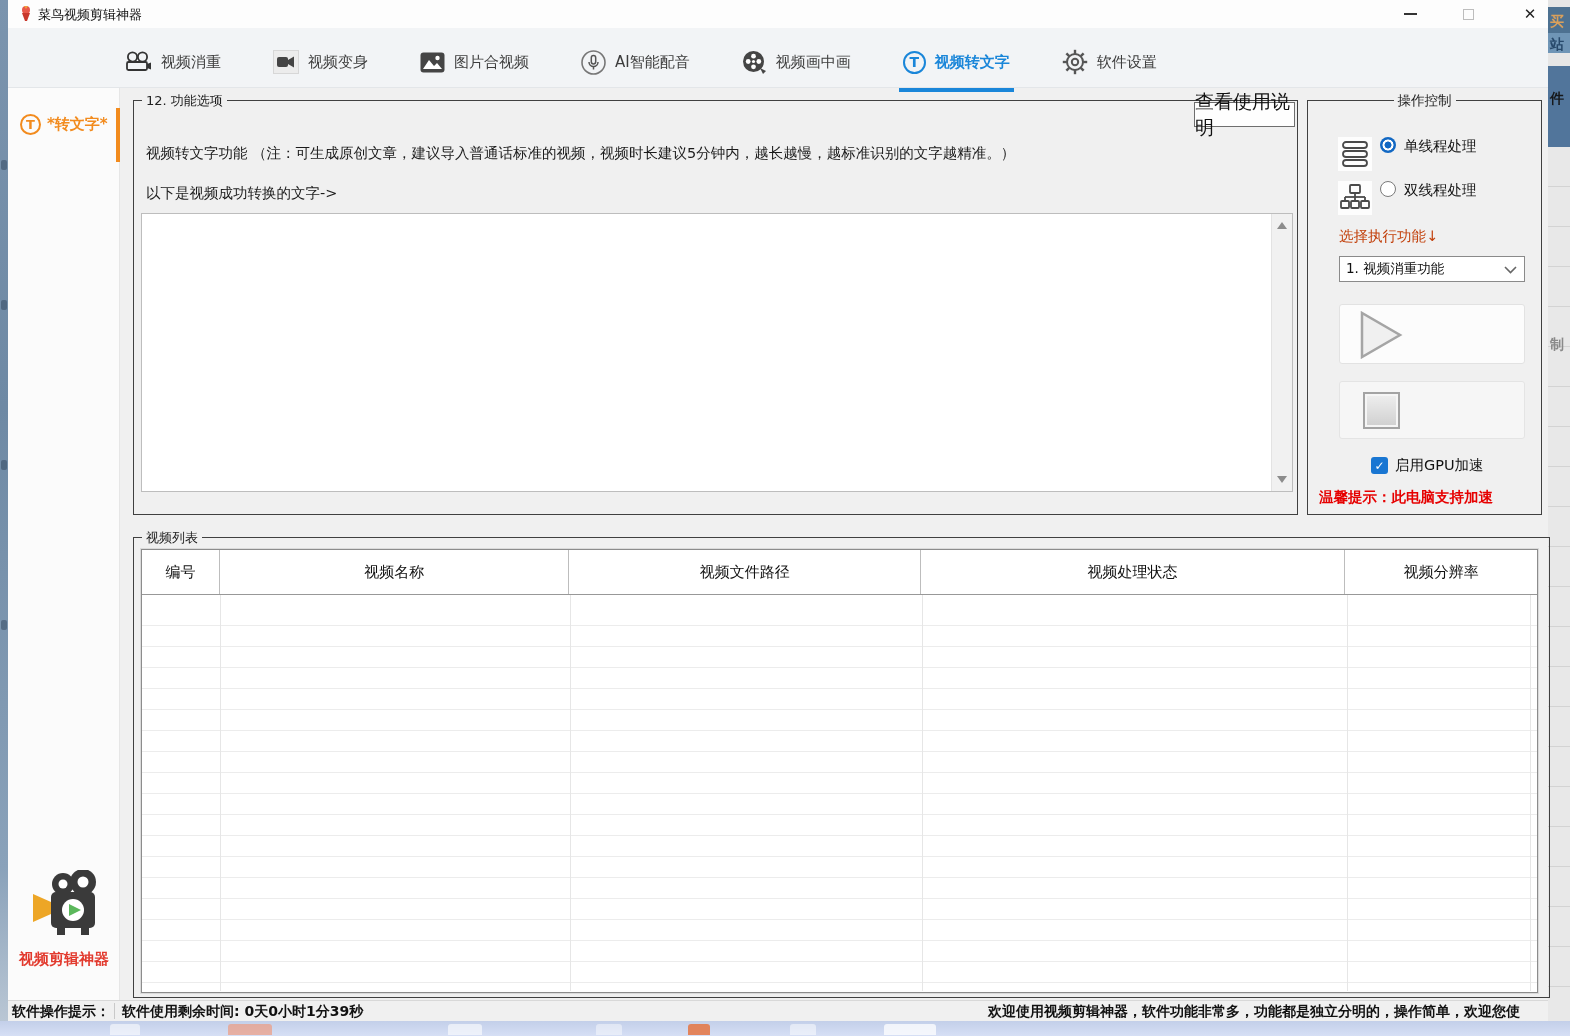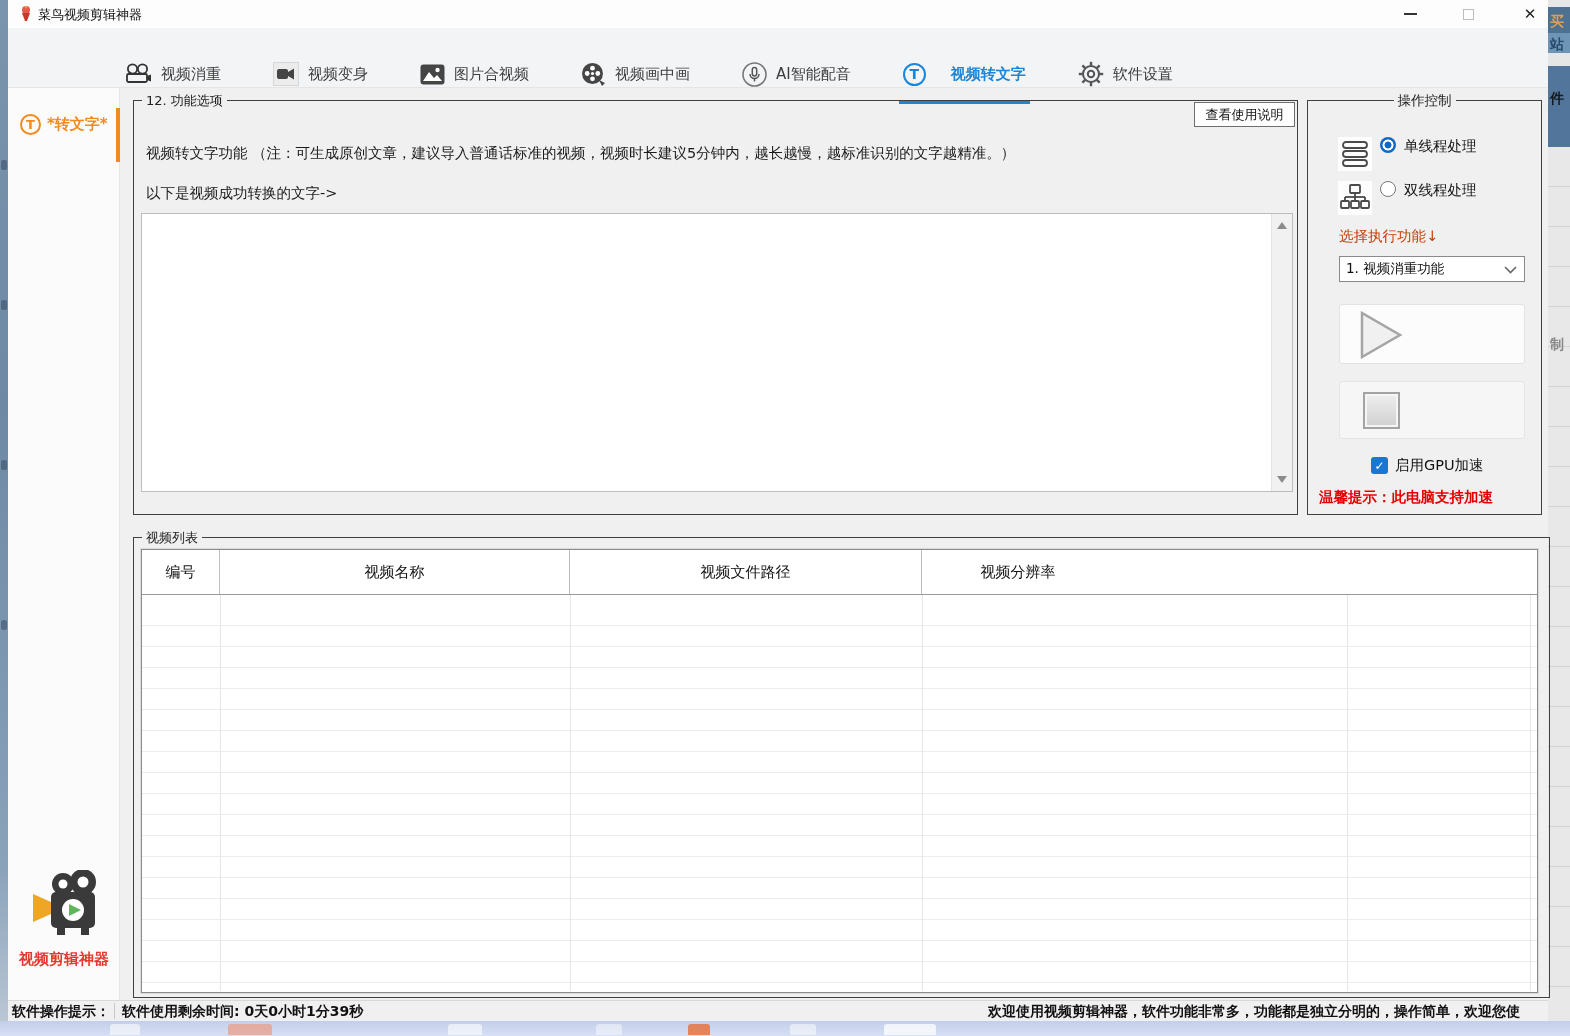--- a/index.html
+++ b/index.html
@@ -25,24 +25,24 @@
   .app-title { position:absolute; left:30px; top:6px; font-size:13px; color:#111; }
   .app-icon { position:absolute; left:10px; top:5px; width:16px; height:17px; }
   .win-btn { position:absolute; top:0; width:44px; height:28px; display:flex; align-items:center; justify-content:center; }
   .btn-min { left:1380px; } .btn-max { left:1438px; } .btn-close { left:1500px; }
   .glyph-min { width:13px; height:2px; background:#333; }
   .glyph-max { width:11px; height:11px; border:1.5px solid #bdbdbd; }
   .glyph-close { font-size:15px; color:#222; line-height:1; }
 
   
   .tabbar { position:absolute; left:0; top:28px; width:1540px; height:60px; background:#f2f4f6; border-bottom:1px solid #e3e6e9; }
-  .tabs { position:absolute; left:117px; top:16px; height:60px; display:flex; gap:52px; align-items:flex-end; }
+  .tabs { position:absolute; left:117px; top:4px; height:60px; display:flex; gap:52px; align-items:flex-end; }
   .tab { position:relative; height:60px; display:flex; align-items:center; gap:9px; cursor:pointer; }
   .tab-label { font-size:15px; color:#3d3d3d; white-space:nowrap; }
-  .tab.active .tab-label { color:#1a86d9; font-weight:700;margin-left:16px; }
+  .tab.active .tab-label { color:#1a86d9; font-weight:700; }
   .tab.active .underline { position:absolute; left:-4px; right:-4px; bottom:0; height:4px; background:#1a86d9; }
   .tab svg { display:block; }
   .t-circle { width:23px; height:23px; border:2px solid #1a86d9; border-radius:50%;
     color:#1a86d9; font-size:14px; font-weight:700; display:flex; align-items:center; justify-content:center; }
 
   
   .sidebar { position:absolute; left:0; top:88px; width:112px; height:912px; background:#fbfbfb; border-right:1px solid #e6e6e6; }
   .side-item { position:absolute; left:0; top:12px; width:112px; height:48px; display:flex; align-items:center; gap:6px; padding-left:12px; cursor:pointer; }
   .side-t { width:21px; height:21px; border:2px solid #f28b1e; border-radius:50%; color:#f28b1e;
     font-size:13px; font-weight:700; display:flex; align-items:center; justify-content:center; flex:0 0 auto; }
@@ -51,21 +51,21 @@
   .side-logo { position:absolute; left:0; top:782px; width:112px; text-align:center; }
   .side-logo-text { margin-top:4px; color:#e23a2e; font-size:15px; font-weight:700; }
 
   
   .groupbox { position:absolute; border:1px solid #404040; }
   .group-label { position:absolute; top:-9px; background:#f0f0f0; padding:0 4px; font-size:13px; color:#222; white-space:nowrap; }
 
   
   .gb-func { left:125px; top:100px; width:1165px; height:415px; }
   .help-btn { position:absolute; right:2px; top:1px; width:101px; height:25px; background:#fefefe;
-    border:1px solid #6e6e6e; font-size:13px; color:#111; display:flex; align-items:center; justify-content:center; cursor:pointer; }
+    border:1px solid #6e6e6e; font-size:19px; color:#111; display:flex; align-items:center; justify-content:center; cursor:pointer; }
   .func-desc { position:absolute; left:12px; top:43px; font-size:14.5px; color:#1b1b1b; white-space:nowrap; }
   .func-hint { position:absolute; left:12px; top:83px; font-size:14.5px; color:#1b1b1b; }
   .textarea { position:absolute; left:7px; top:112px; width:1152px; height:279px; background:#fff; border:1px solid #bdbdbd; }
   .scrollbar { position:absolute; right:0; top:0; width:21px; height:100%; background:#f1f1f1; border-left:1px solid #e3e3e3; }
   .arr-up, .arr-dn { position:absolute; left:5px; width:0; height:0; border-left:5.5px solid transparent; border-right:5.5px solid transparent; }
   .arr-up { top:8px; border-bottom:7px solid #8c8c8c; }
   .arr-dn { bottom:8px; border-top:7px solid #8c8c8c; }
 
   
   .gb-ctrl { left:1299px; top:100px; width:235px; height:415px; }
@@ -178,38 +178,38 @@
         <div class="tab">
           <svg width="25" height="21" viewBox="0 0 25 21">
             <rect x="0.5" y="0.5" width="24" height="20" rx="3" fill="#454545"></rect>
             <circle cx="17.5" cy="6" r="2.2" fill="#fff"></circle>
             <path d="M3 17 L9 8 L14 14 L17 11 L22 17 Z" fill="#fff"></path>
           </svg>
           <span class="tab-label">图片合视频</span>
         </div>
         <div class="tab">
           <svg width="25" height="25" viewBox="0 0 25 25">
+            <circle cx="12.5" cy="12.5" r="11.5" fill="none" stroke="#777" stroke-width="1.6"></circle>
+            <rect x="10.3" y="5.5" width="4.4" height="8.5" rx="2.2" fill="none" stroke="#555" stroke-width="1.5"></rect>
+            <path d="M8 12 a4.5 4.5 0 0 0 9 0" fill="none" stroke="#555" stroke-width="1.5"></path>
+            <line x1="12.5" y1="16.5" x2="12.5" y2="19.5" stroke="#555" stroke-width="1.5"></line>
+          </svg>
+          <span class="tab-label">AI智能配音</span>
+        </div>
+        <div class="tab">
+          <svg width="25" height="25" viewBox="0 0 25 25">
             <circle cx="11.5" cy="11.5" r="10.5" fill="#454545"></circle>
             <circle cx="11.5" cy="6.2" r="2.4" fill="#fff"></circle>
             <circle cx="11.5" cy="16.8" r="2.4" fill="#fff"></circle>
             <circle cx="6.2" cy="11.5" r="2.4" fill="#fff"></circle>
             <circle cx="16.8" cy="11.5" r="2.4" fill="#fff"></circle>
             <circle cx="11.5" cy="11.5" r="1.6" fill="#fff"></circle>
             <path d="M18 18 L24 21 L21 24 Z" fill="#454545"></path>
           </svg>
           <span class="tab-label">视频画中画</span>
-        </div>
-        <div class="tab">
-          <svg width="25" height="25" viewBox="0 0 25 25">
-            <circle cx="12.5" cy="12.5" r="11.5" fill="none" stroke="#777" stroke-width="1.6"></circle>
-            <rect x="10.3" y="5.5" width="4.4" height="8.5" rx="2.2" fill="none" stroke="#555" stroke-width="1.5"></rect>
-            <path d="M8 12 a4.5 4.5 0 0 0 9 0" fill="none" stroke="#555" stroke-width="1.5"></path>
-            <line x1="12.5" y1="16.5" x2="12.5" y2="19.5" stroke="#555" stroke-width="1.5"></line>
-          </svg>
-          <span class="tab-label">AI智能配音</span>
         </div>
         <div class="tab active">
           <div class="t-circle">T</div>
           <span class="tab-label">视频转文字</span>
           <div class="underline"></div>
         </div>
         <div class="tab">
           <svg width="26" height="26" viewBox="0 0 26 26">
             <g stroke="#555" stroke-width="2" fill="none">
               <circle cx="13" cy="13" r="8"></circle>
@@ -326,20 +326,21 @@
       <div class="gpu-tip">温馨提示：此电脑支持加速</div>
     </div>
 
     <div class="groupbox gb-list">
       <div class="group-label" style="left:8px">视频列表</div>
       <div class="vtable">
         <div class="vhead">
           <div class="vth" style="width:78px">编号</div>
           <div class="vth" style="width:350px">视频名称</div>
           <div class="vth" style="width:352px">视频文件路径</div>
+          <div class="vth" style="width:425px">视频处理状态</div>
           <div class="vth" style="width:192px">视频分辨率</div>
         </div>
         <div class="vbody"></div>
         <div class="vcol-line" style="left:78px"></div>
         <div class="vcol-line" style="left:428px"></div>
         <div class="vcol-line" style="left:780px"></div>
         <div class="vcol-line" style="left:1205px"></div>
         <div class="vcol-line" style="left:1388px"></div>
       </div>
     </div>

